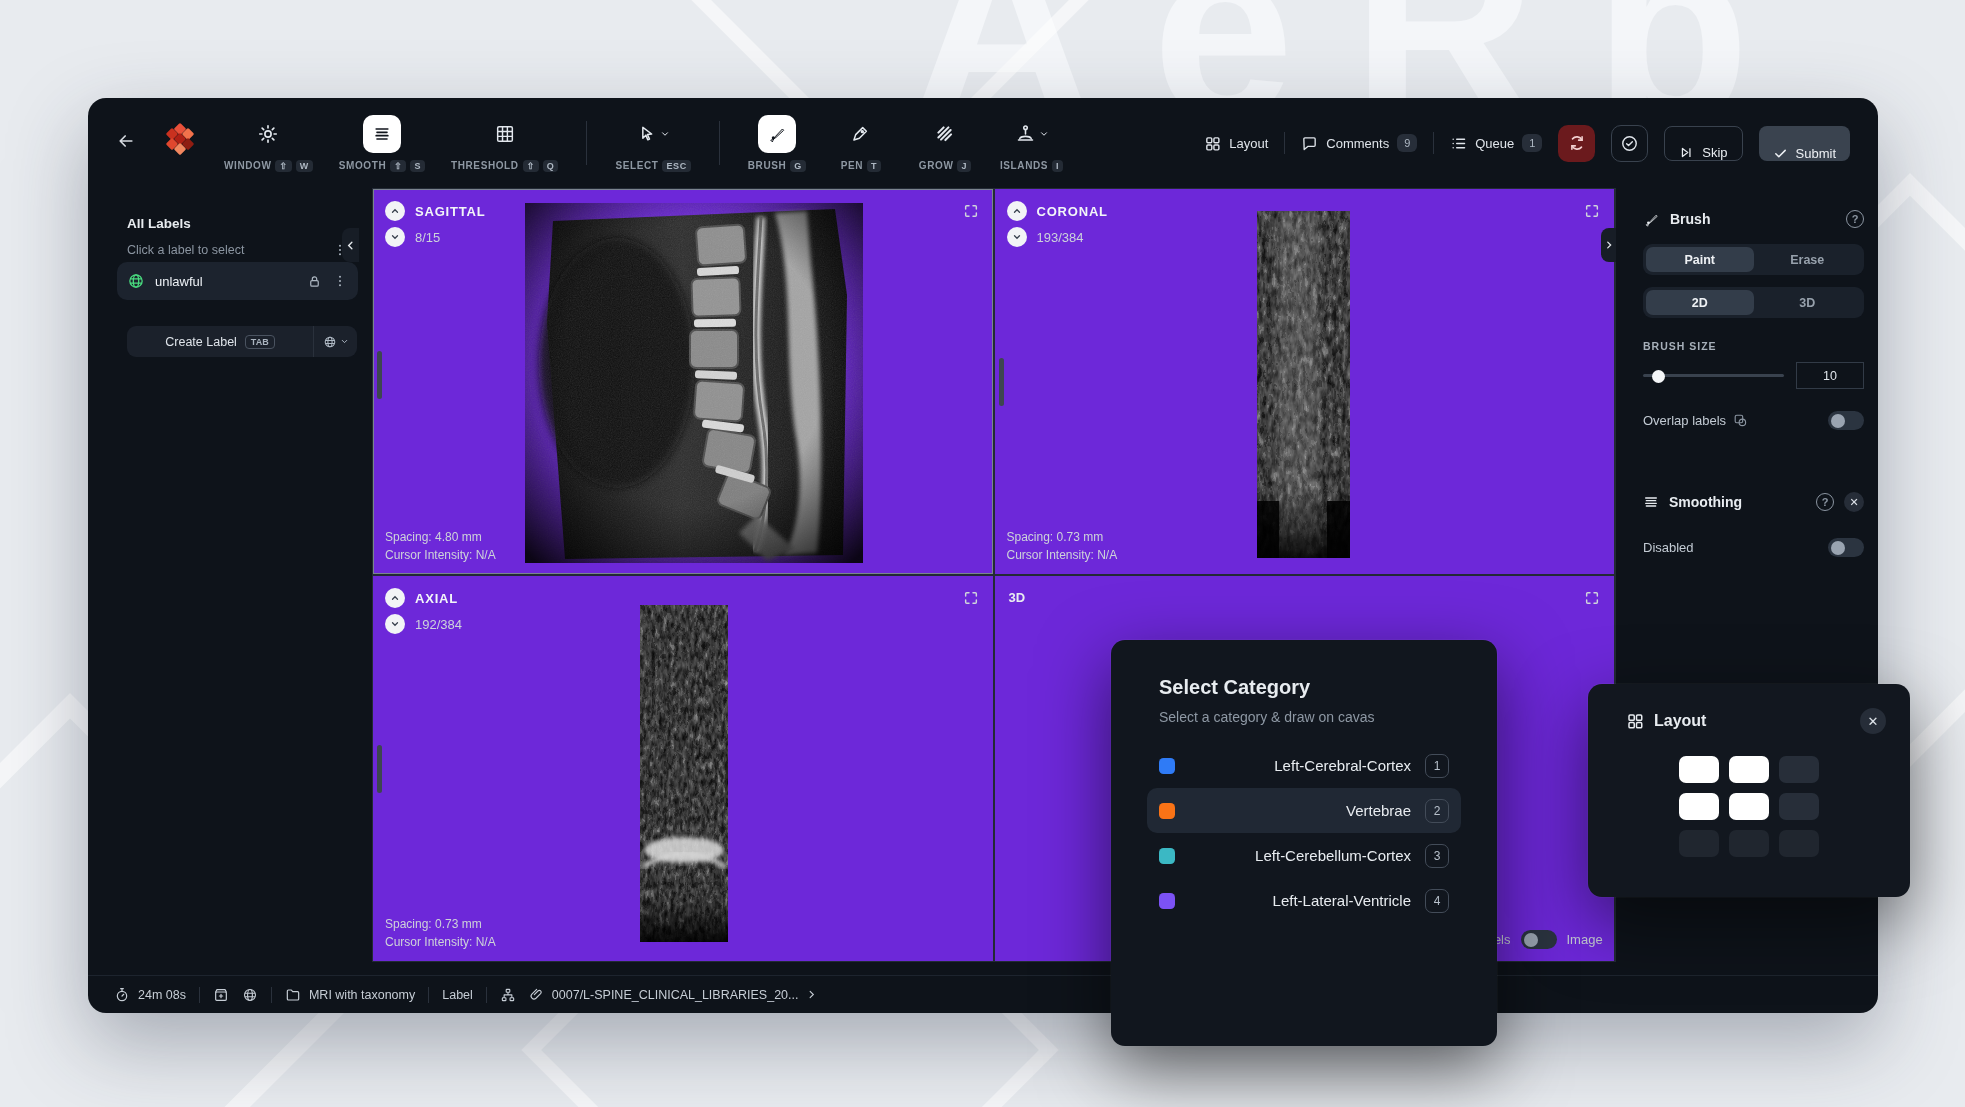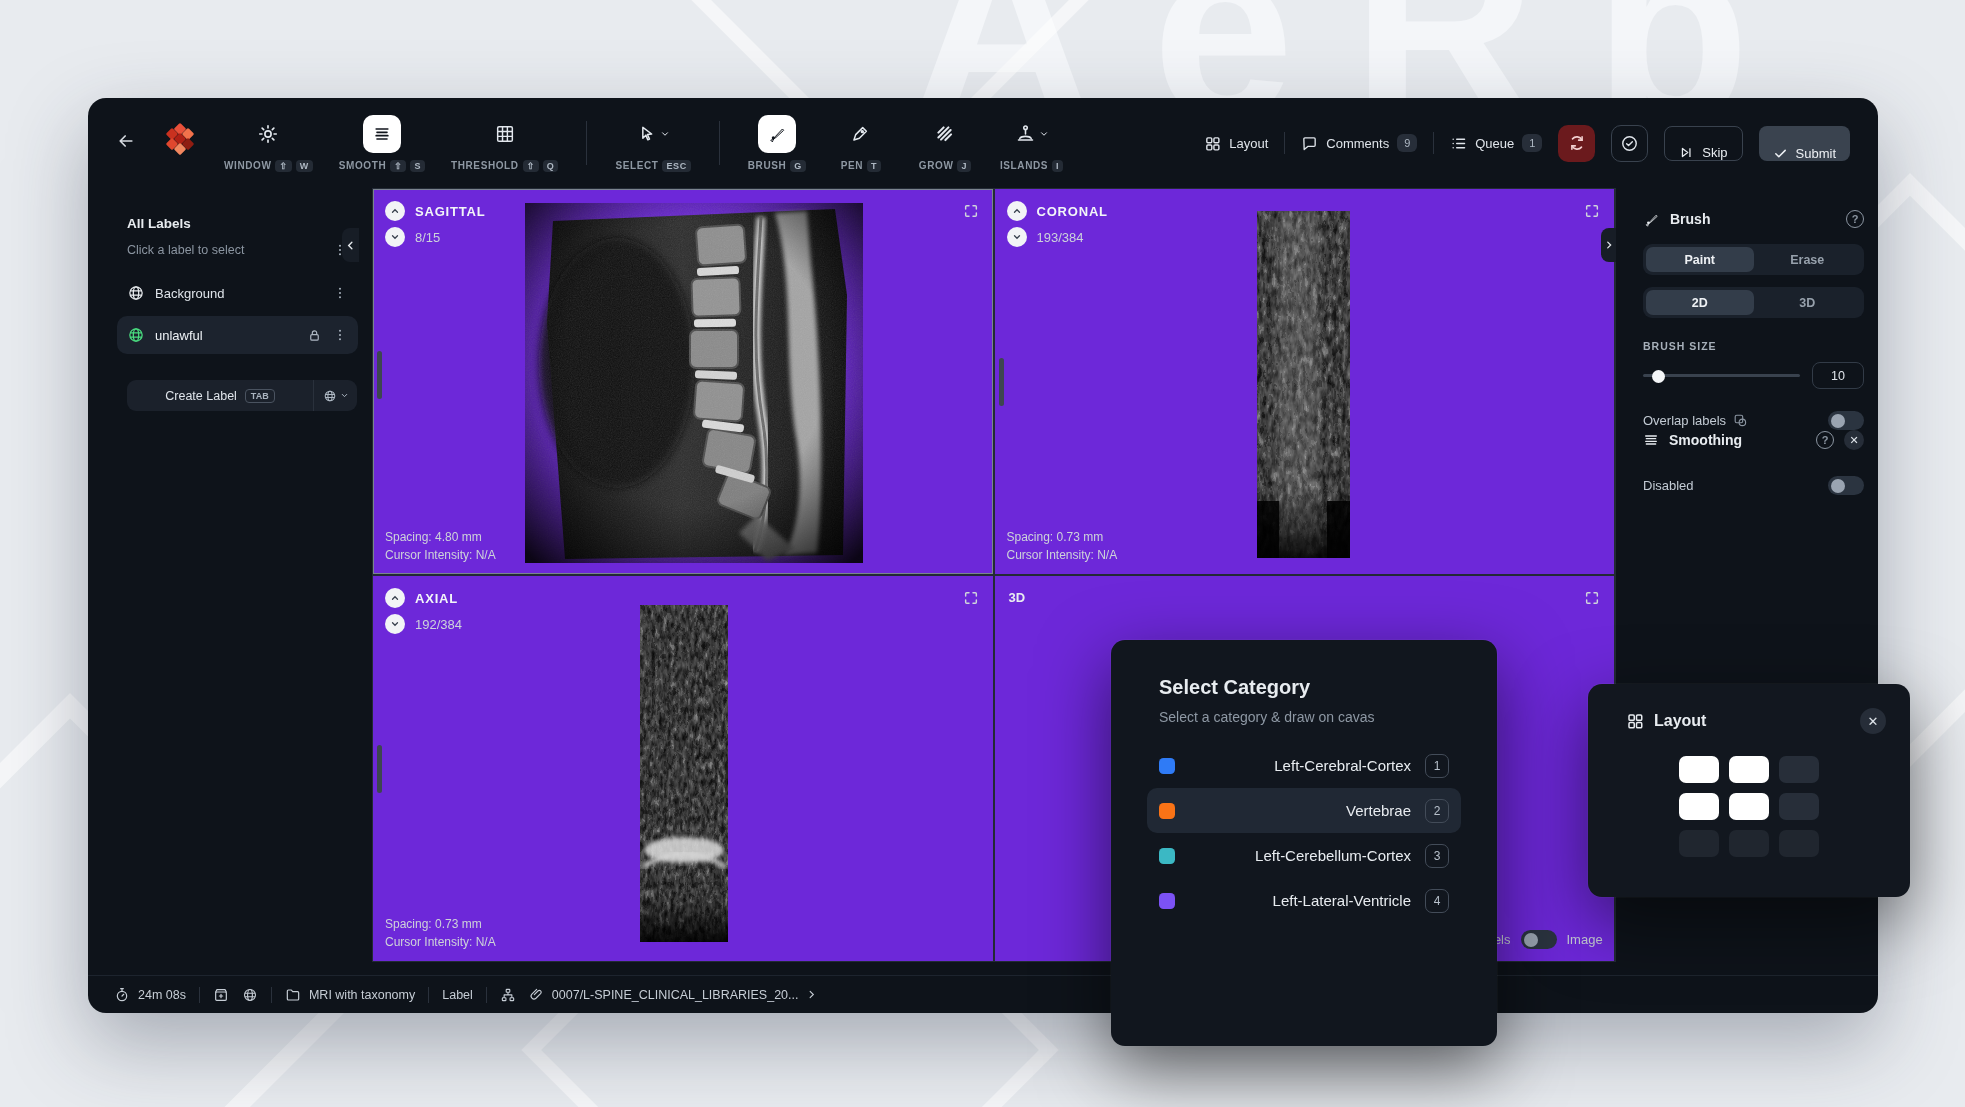--- a/index.html
+++ b/index.html
@@ -107,25 +107,25 @@
     font-size:11px; display:flex; align-items:center; justify-content:center; cursor:pointer; }
   .seg { margin-top:16px; background:#1a212b; border-radius:9px; padding:3px; display:flex; height:31px; }
   .seg div { flex:1; display:flex; align-items:center; justify-content:center; border-radius:7px;
     font-size:12.5px; font-weight:600; color:#97a1ac; cursor:pointer; }
   .seg div.on { background:#333d4a; color:#eef1f4; }
   .mini-label { margin-top:22px; font-size:10.5px; font-weight:700; letter-spacing:1px; color:#a7b0ba; }
   .slider-row { margin-top:10px; display:flex; align-items:center; gap:12px; }
   .slider { flex:1; height:26px; position:relative; cursor:pointer; }
   .slider .track { position:absolute; left:0; right:0; top:11.5px; height:3px; border-radius:2px; background:#39424e; }
   .slider .knob { position:absolute; left:9px; top:7px; width:13px; height:13px; border-radius:50%; background:#f4f6f8; }
-  .val-box { width:52px; height:27px; border:1px solid #323b47; border-radius:8px; font-size:12.5px;
+  .val-box { width:68px; height:27px; border:1px solid #323b47; border-radius:0; font-size:12.5px;
     color:#dfe4ea; display:flex; align-items:center; justify-content:center; }
   .toggle-row { margin-top:22px; display:flex; align-items:center; }
   .toggle-row .t-label { flex:1; font-size:13px; color:#c3cbd4; display:flex; align-items:center; gap:7px; }
-  .smoothing { }
+  .smoothing { margin-top:62px; }
 
   
   .bottombar { position:absolute; left:0; right:0; bottom:0; height:38px; border-top:1px solid #1d242e;
     display:flex; align-items:center; gap:13px; padding:0 26px; font-size:12.5px; color:#c6cdd5;
     border-radius:0 0 18px 18px; }
   .bb-item { display:flex; align-items:center; gap:8px; cursor:pointer; white-space:nowrap; }
   .bb-div { width:1px; height:16px; background:#2a313c; }
 
   
   .modal { position:absolute; left:1111px; top:640px; width:386px; height:406px; background:#11161e;
@@ -363,35 +363,20 @@
       <div class="sb-sub">Click a label to select</div>
       <div class="kebab">
         <svg width="16" height="16" viewBox="0 0 24 24" fill="currentColor">
             <circle cx="12" cy="5.5" r="1.5"></circle>
             <circle cx="12" cy="12" r="1.5"></circle>
             <circle cx="12" cy="18.5" r="1.5"></circle>
           </svg>
       </div>
     </div>
 
-    <div class="label-row" style="margin-top:16px">
-      <svg width="18" height="18" viewBox="0 0 24 24" fill="none" stroke="#e7ebee" stroke-width="1.7">
-          <circle cx="12" cy="12" r="8.2"></circle>
-          <ellipse cx="12" cy="12" rx="3.6" ry="8.2"></ellipse>
-          <path d="M4.3 9.3h15.4M4.3 14.7h15.4"></path>
-        </svg>
-      <span class="name">Background</span>
-      <div class="kebab">
-        <svg width="16" height="16" viewBox="0 0 24 24" fill="currentColor">
-            <circle cx="12" cy="5.5" r="1.5"></circle>
-            <circle cx="12" cy="12" r="1.5"></circle>
-            <circle cx="12" cy="18.5" r="1.5"></circle>
-          </svg>
-      </div>
-    </div>
 
     <div class="label-row selected">
       <svg width="18" height="18" viewBox="0 0 24 24" fill="none" stroke="#4ade80" stroke-width="1.7">
           <circle cx="12" cy="12" r="8.2"></circle>
           <ellipse cx="12" cy="12" rx="3.6" ry="8.2"></ellipse>
           <path d="M4.3 9.3h15.4M4.3 14.7h15.4"></path>
         </svg>
       <span class="name">unlawful</span>
       <svg width="15" height="15" viewBox="0 0 24 24" fill="none" stroke="#aeb8c3" stroke-width="1.9">
           <rect x="6" y="10.5" width="12" height="9" rx="2"></rect>

